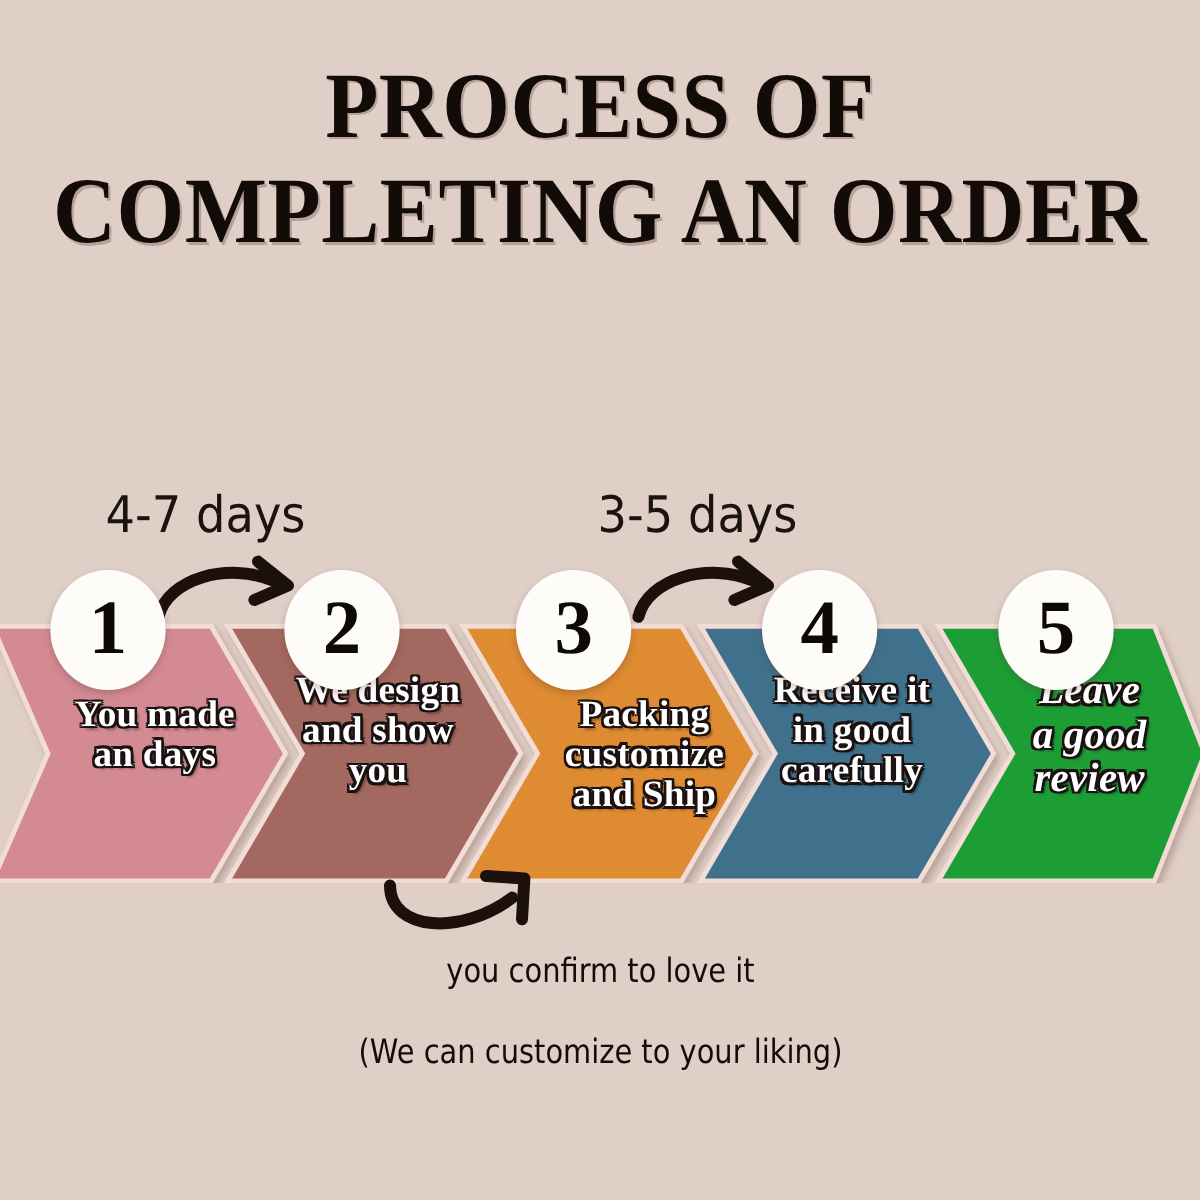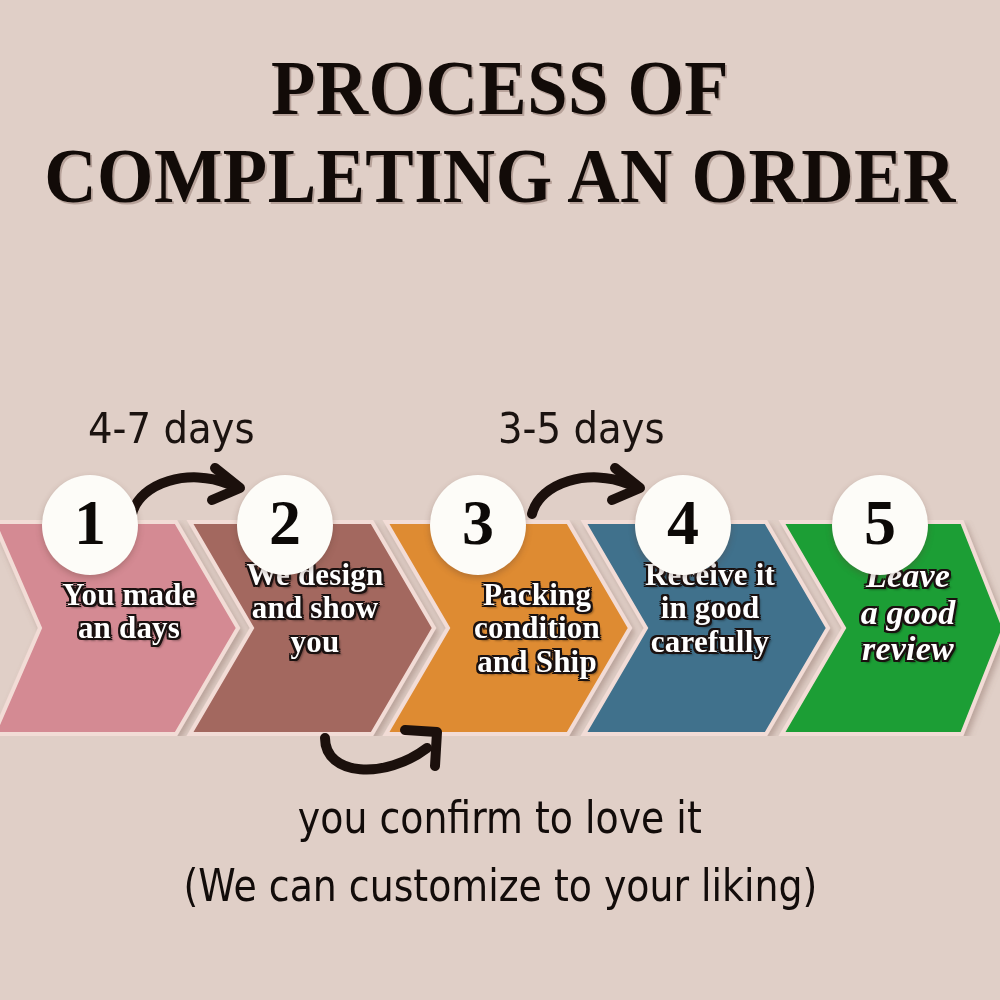--- a/index.html
+++ b/index.html
@@ -117,21 +117,21 @@
     position: absolute;
     overflow: visible;
   }
 
   
   .foot {
     position: absolute;
     width: 1000px;
     text-align: center;
     font-family: "DejaVu Sans", sans-serif;
-    font-size: 44px;
+    font-size: 28px;
     font-weight: 500;
     color: #120c0a;
     white-space: nowrap;
   }
   .foot .squish { display: inline-block; transform: scaleX(0.86); }
   .foot.f1 { top: 792px; }
   .foot.f2 { top: 860px; }
 </style>
 </head>
 <body style="background: rgb(224, 207, 199);">
@@ -174,21 +174,21 @@
     </div>
 
     <div class="step-text" style="left:226px; top:38px; width:178px;">
       <div>We design</div>
       <div>and show</div>
       <div>you</div>
     </div>
 
     <div class="step-text" style="left:448px; top:38px; width:178px;margin-top:20px;">
       <div>Packing</div>
-      <div>condition</div>
+      <div>customize</div>
       <div>and Ship</div>
     </div>
 
     <div class="step-text" style="left:620px; top:38px; width:180px;">
       <div>Receive it</div>
       <div>in good</div>
       <div>carefully</div>
     </div>
 
     <div class="step-text italic" style="left: 818px; top: 38px; width: 180px; font-size: 34px; font-style: italic;">

